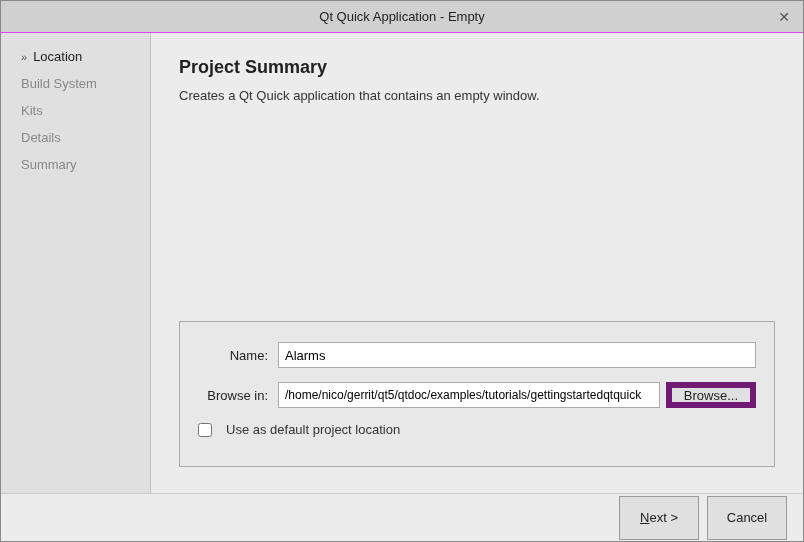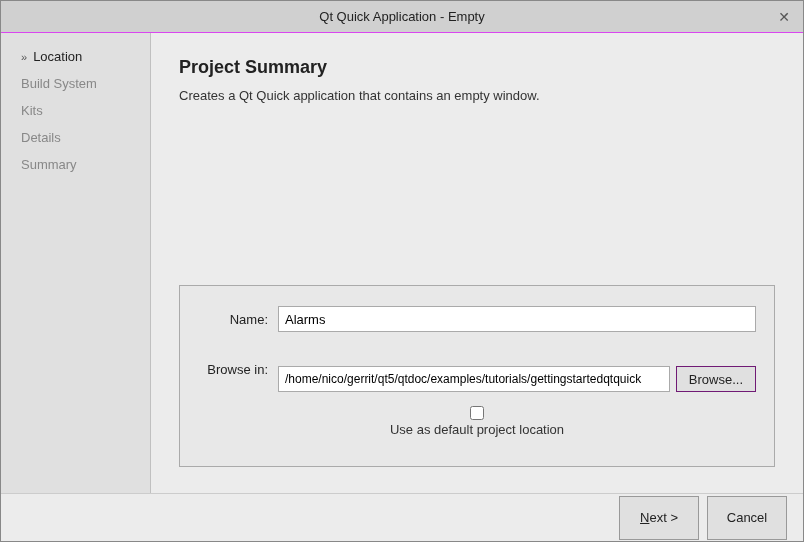--- a/index.html
+++ b/index.html
@@ -127,52 +127,50 @@
       height: 26px;
       border: 1px solid #aaa;
       background: #fff;
       padding: 0 6px;
       font-size: 13px;
       outline: none;
     }
     .browse-row {
       display: flex;
       align-items: flex-start;
-      margin-top: 20px;
     }
     .browse-input {
       flex: 1;
       height: 26px;
       border: 1px solid #aaa;
       background: #fff;
       padding: 0 6px;
       font-size: 12px;
       outline: none;
       overflow: hidden;
       text-overflow: ellipsis;
       white-space: nowrap;
     }
     .browse-btn {
       height: 26px;
       padding: 0 12px;
       margin-left: 6px;
       background: #e0e0e0;
-      border: 1px solid #701a75;
+      border: 6px solid #701a75;
       cursor: pointer;
       font-size: 13px;
       color: #222;
       white-space: nowrap;
     }
     .checkbox-row {
       display: flex;
       align-items: center;
-      gap: 2px;
+      gap: 14px;
       margin-top: 10px;
       margin-left: 0;
-      flex-direction: column;
     }
     .checkbox-row input[type="checkbox"] {
       width: 14px;
       height: 14px;
       cursor: pointer;
     }
     .checkbox-label {
       font-size: 13px;
       color: #333;
     }

